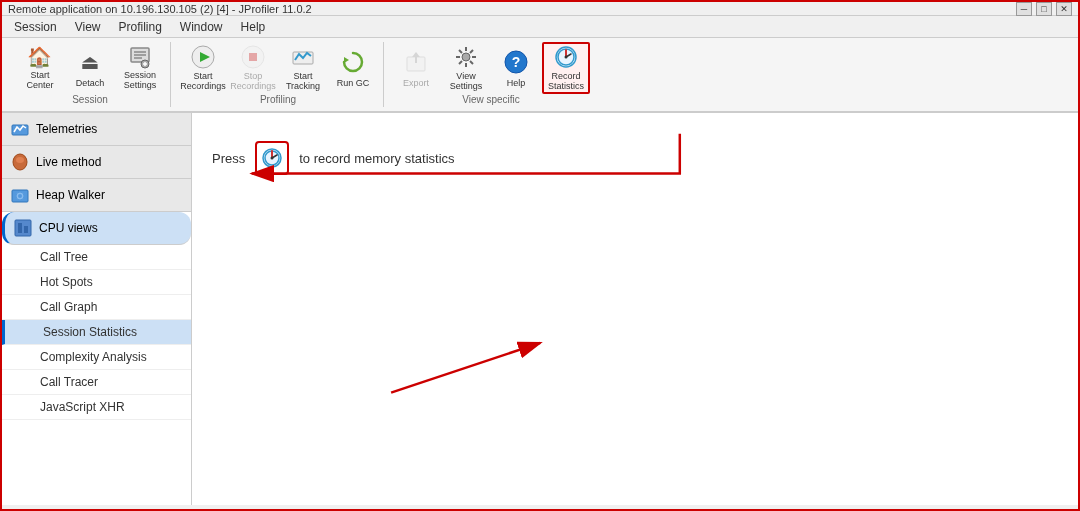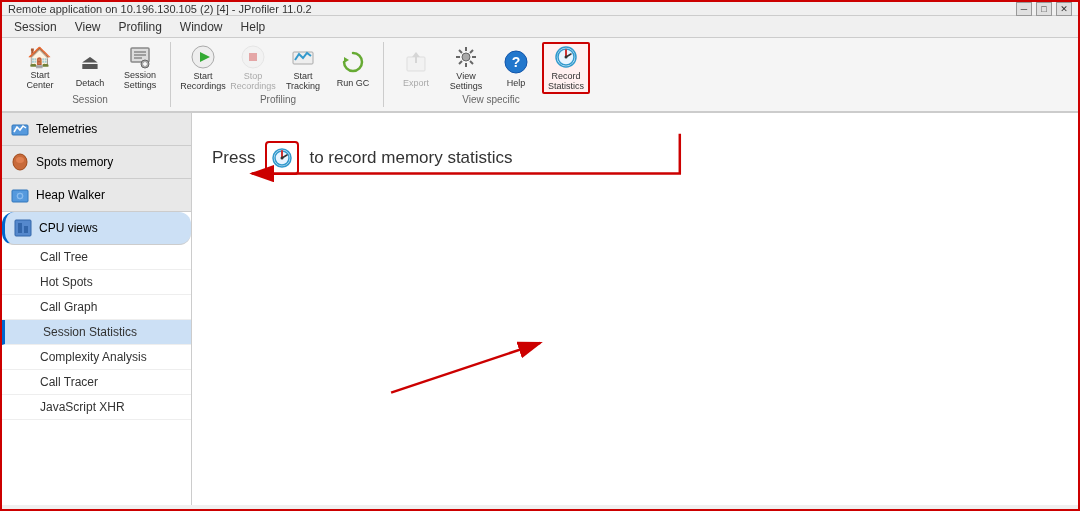--- a/index.html
+++ b/index.html
@@ -186,21 +186,21 @@
       background: #ffffff;
       padding: 20px;
       position: relative;
       overflow: hidden;
     }
 
     .content-message {
       display: flex;
       align-items: center;
       gap: 10px;
-      font-size: 17px;
+      font-size: 13px;
       color: #333;
       margin-top: 8px;
     }
     .record-icon-box {
       width: 34px;
       height: 34px;
       border: 2px solid #cc0000;
       border-radius: 4px;
       display: flex;
       align-items: center;
@@ -402,21 +402,21 @@
       <span>Telemetries</span>
     </div>
 
     <div class="sidebar-header">
       <span class="icon icon-memory">
         <svg width="20" height="20" viewBox="0 0 20 20" fill="none">
           <ellipse cx="10" cy="10" rx="7" ry="8" fill="#c86a3a" stroke="#a04a1a" stroke-width="1"></ellipse>
           <ellipse cx="10" cy="8" rx="4" ry="3" fill="#e08050"></ellipse>
         </svg>
       </span>
-      <span>Spots memory</span>
+      <span>Live method</span>
     </div>
 
     <div class="sidebar-header">
       <span class="icon icon-heap">
         <svg width="20" height="20" viewBox="0 0 20 20" fill="none">
           <rect x="2" y="5" width="16" height="12" rx="1" fill="#5599dd" stroke="#3377bb" stroke-width="1"></rect>
           <circle cx="10" cy="11" r="4" fill="#88bbee" stroke="#5599dd" stroke-width="1"></circle>
           <circle cx="10" cy="11" r="2" fill="#5599dd"></circle>
         </svg>
       </span>

